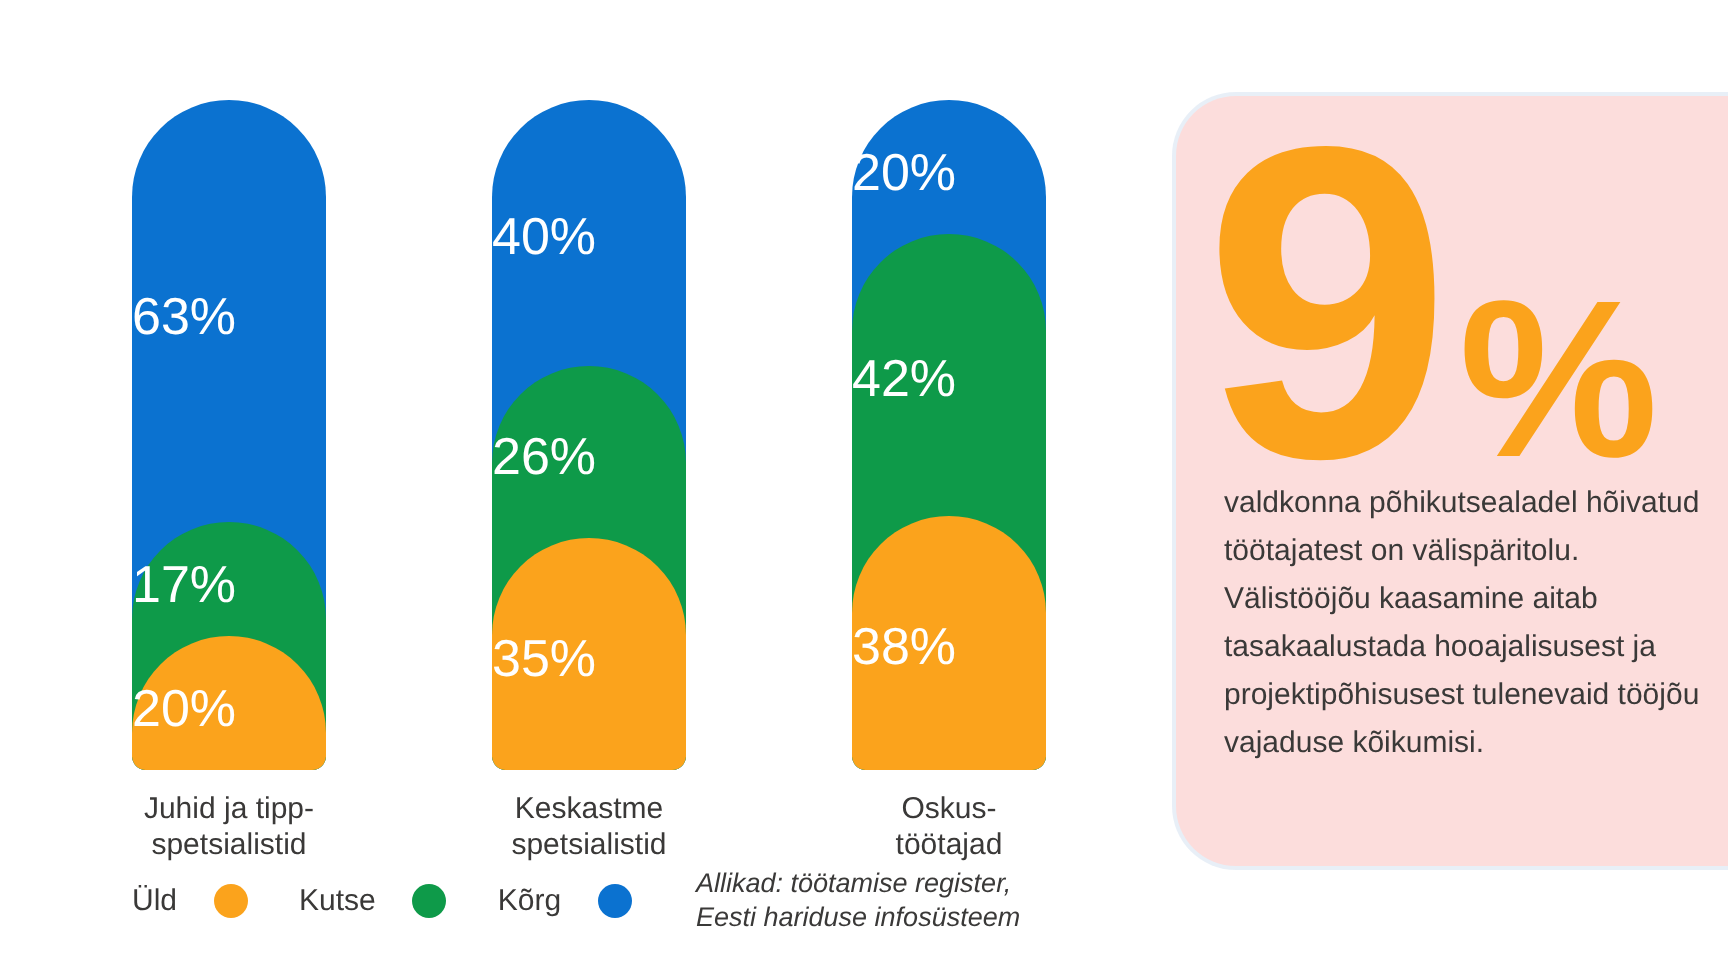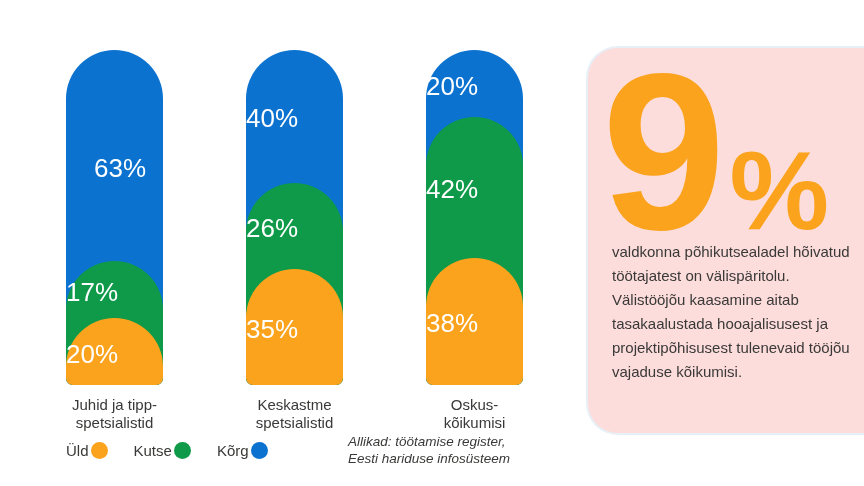--- a/index.html
+++ b/index.html
@@ -22,21 +22,21 @@
     text-align:left;color:#ffffff;font-size:26px;font-weight:400;
   }
   .cat-label{
     position:absolute;top:396px;width:180px;text-align:center;
     font-size:15px;line-height:18px;color:#3a3938;
   }
   .legend{
     position:absolute;left:66px;top:442px;display:flex;align-items:center;gap:26px;
     font-size:15px;color:#3a3938;
   }
-  .legend-item{display:flex;align-items:center;gap:2px;}
+  .legend-item{display:flex;align-items:center;gap:18px;}
   .legend-dot{width:17px;height:17px;border-radius:50%;}
   .source-note{
     position:absolute;left:348px;top:433px;width:212px;text-align:left;
     font-style:italic;font-size:13.5px;line-height:17px;color:#3a3938;
   }
   .callout{
     position:absolute;left:588px;top:48px;right:0;bottom:53px;
     border-radius:30px 0 0 30px;
     box-shadow:0 0 0 2px rgba(214,226,240,0.55);
   }
@@ -59,21 +59,21 @@
 <div class="canvas">
 
 
   <div class="bar-chart">
       <div class="bar-column" style="left: 66px; top: 50px; width: 97px; height: 335px;">
         <div class="bar-segment" style="height: 335px; background: rgb(11, 114, 208);"></div>
         <div class="bar-segment" style="height: 123.95px; background: rgb(14, 154, 73);"></div>
         <div class="bar-segment" style="height: 67px; background: rgb(251, 163, 28);"></div>
         <div class="pct-label" style="top: 288.5px;">20%</div>
         <div class="pct-label" style="top: 226.525px;">17%</div>
-        <div class="pct-label" style="top: 103px; padding-left: 28px;">63%</div>
+        <div class="pct-label" style="top: 93px;">63%</div>
       </div>
       <div class="cat-label" style="left: 24.5px;">
         <div>Juhid ja tipp-</div>
         <div>spetsialistid</div>
       </div>
       <div class="bar-column" style="left: 246px; top: 50px; width: 97px; height: 335px;">
         <div class="bar-segment" style="height: 335px; background: rgb(11, 114, 208);"></div>
         <div class="bar-segment" style="height: 202.327px; background: rgb(14, 154, 73);"></div>
         <div class="bar-segment" style="height: 116.089px; background: rgb(251, 163, 28);"></div>
         <div class="pct-label" style="top: 263.955px;">35%</div>
@@ -87,21 +87,21 @@
       <div class="bar-column" style="left: 426px; top: 50px; width: 97px; height: 335px;">
         <div class="bar-segment" style="height: 335px; background: rgb(11, 114, 208);"></div>
         <div class="bar-segment" style="height: 268px; background: rgb(14, 154, 73);"></div>
         <div class="bar-segment" style="height: 127.3px; background: rgb(251, 163, 28);"></div>
         <div class="pct-label" style="top: 258.35px;">38%</div>
         <div class="pct-label" style="top: 124.35px;">42%</div>
         <div class="pct-label" style="top: 20.5px;">20%</div>
       </div>
       <div class="cat-label" style="left: 384.5px;">
         <div>Oskus-</div>
-        <div>kõikumisi</div>
+        <div>töötajad</div>
       </div>
     </div>
 
   <div class="legend">
       <div class="legend-item">
         <span>Üld</span>
         <span class="legend-dot" style="background: rgb(251, 163, 28);"></span>
       </div>
       <div class="legend-item">
         <span>Kutse</span>

